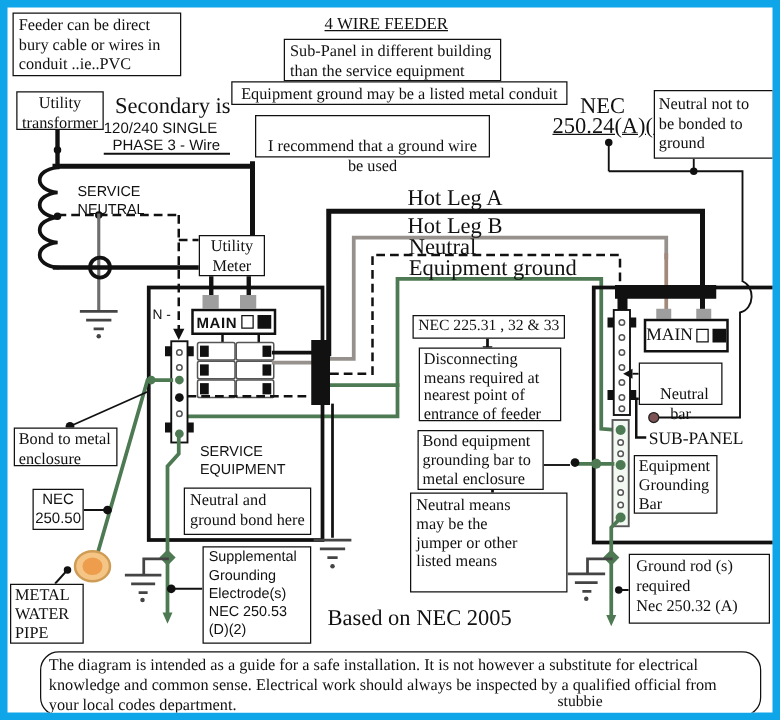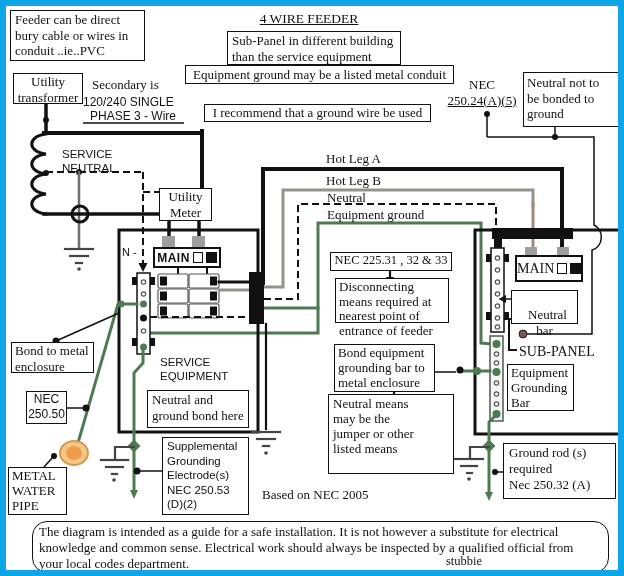--- a/index.html
+++ b/index.html
@@ -1,20 +1,20 @@
 <!DOCTYPE html>
 <html><head>
 <meta charset="utf-8">
 <style>
   html,body{margin:0;padding:0;background:#fff;}
   #stage{position:relative;width:624px;height:576px;background:#fff;overflow:hidden;
          font-family:"Liberation Serif", serif;color:#111;border:6px solid #0ea5e9;box-sizing:border-box;}
   #wires{position:absolute;left:0;top:0;}
   .box{position:absolute;background:#fff;border:1.5px solid #111;font-size:13px;line-height:15.5px;padding:1px 4px;box-sizing:border-box;}
-  .txt{position:absolute;font-size:13px;line-height:15.5px;white-space:nowrap;}
+  .txt{position:absolute;font-size:18px;line-height:15.5px;white-space:nowrap;}
   .sans{font-family:"Liberation Sans", sans-serif;}
   .center{text-align:center;}
   .u{text-decoration:underline;}
   .line{display:block;}
   
   .sw4{stroke:#111;stroke-width:4;fill:none;stroke-linecap:square;}
   .sw35{stroke:#111;stroke-width:3.5;fill:none;stroke-linecap:square;}
   .sw3{stroke:#111;stroke-width:3;fill:none;stroke-linecap:square;}
   .sw22{stroke:#111;stroke-width:2.2;fill:none;stroke-linecap:square;}
   .sw2{stroke:#111;stroke-width:2;fill:none;stroke-linecap:square;}
@@ -222,21 +222,21 @@
 
 <div class="txt center u" style="left:236px;top:5px;width:134px;font-size:13.5px;">4 WIRE FEEDER</div>
 
 <div class="box" style="left:221px;top:25px;width:174px;height:34px;">
   <span class="line">Sub-Panel in different building</span>
   <span class="line">than the service equipment</span>
 </div>
 
 <div class="box center" style="left:179px;top:59px;width:269px;height:19px;padding:1px 2px;">Equipment ground may be a listed metal conduit</div>
 
-<div class="box center" style="left:198px;top:98px;width:227px;height:18px;padding:0 2px;">I recommend that a ground wire be used</div>
+<div class="box center" style="left:198px;top:86px;width:188px;height:18px;padding:16px 2px;">I recommend that a ground wire be used</div>
 
 <div class="box center" style="left:7px;top:67px;width:70px;height:31px;padding:0;">
   <span class="line">Utility</span>
   <span class="line">transformer</span>
 </div>
 
 <div class="txt" style="left:86px;top:71px;">Secondary is</div>
 <div class="txt sans" style="left:77px;top:89px;font-size:12px;">120/240 SINGLE</div>
 <div class="txt sans" style="left:84px;top:103px;font-size:12px;">PHASE 3 - Wire</div>
 
@@ -269,21 +269,21 @@
 <div class="txt sans" style="left:116px;top:239px;font-size:11px;">N -</div>
 
 <div class="main-box sans" style="left:147px;top:241px;width:68px;height:21px;font-size:12px;font-weight:bold;letter-spacing:0.5px;">
   <span>MAIN</span>
   <span class="tog-w"></span>
   <span class="tog-b"></span>
 </div>
 
 <div class="box center" style="left:324px;top:246px;width:122px;height:19px;padding:0 1px;font-size:12.5px;">NEC 225.31 , 32 &amp; 33</div>
 
-<div class="box" style="left:329px;top:272px;width:114px;height:45px;padding:1px 3px;line-height:14.5px;">
+<div class="box" style="left:329px;top:272px;width:114px;height:59px;padding:1px 3px;line-height:14.5px;">
   <span class="line">Disconnecting</span>
   <span class="line">means required at</span>
   <span class="line">nearest point of</span>
   <span class="line">entrance of feeder</span>
 </div>
 
 <div class="main-box" style="left:509px;top:249px;width:68px;height:27px;border-width:2.5px;font-size:14px;">
   <span>MAIN</span>
   <span class="tog-w"></span>
   <span class="tog-b"></span>

